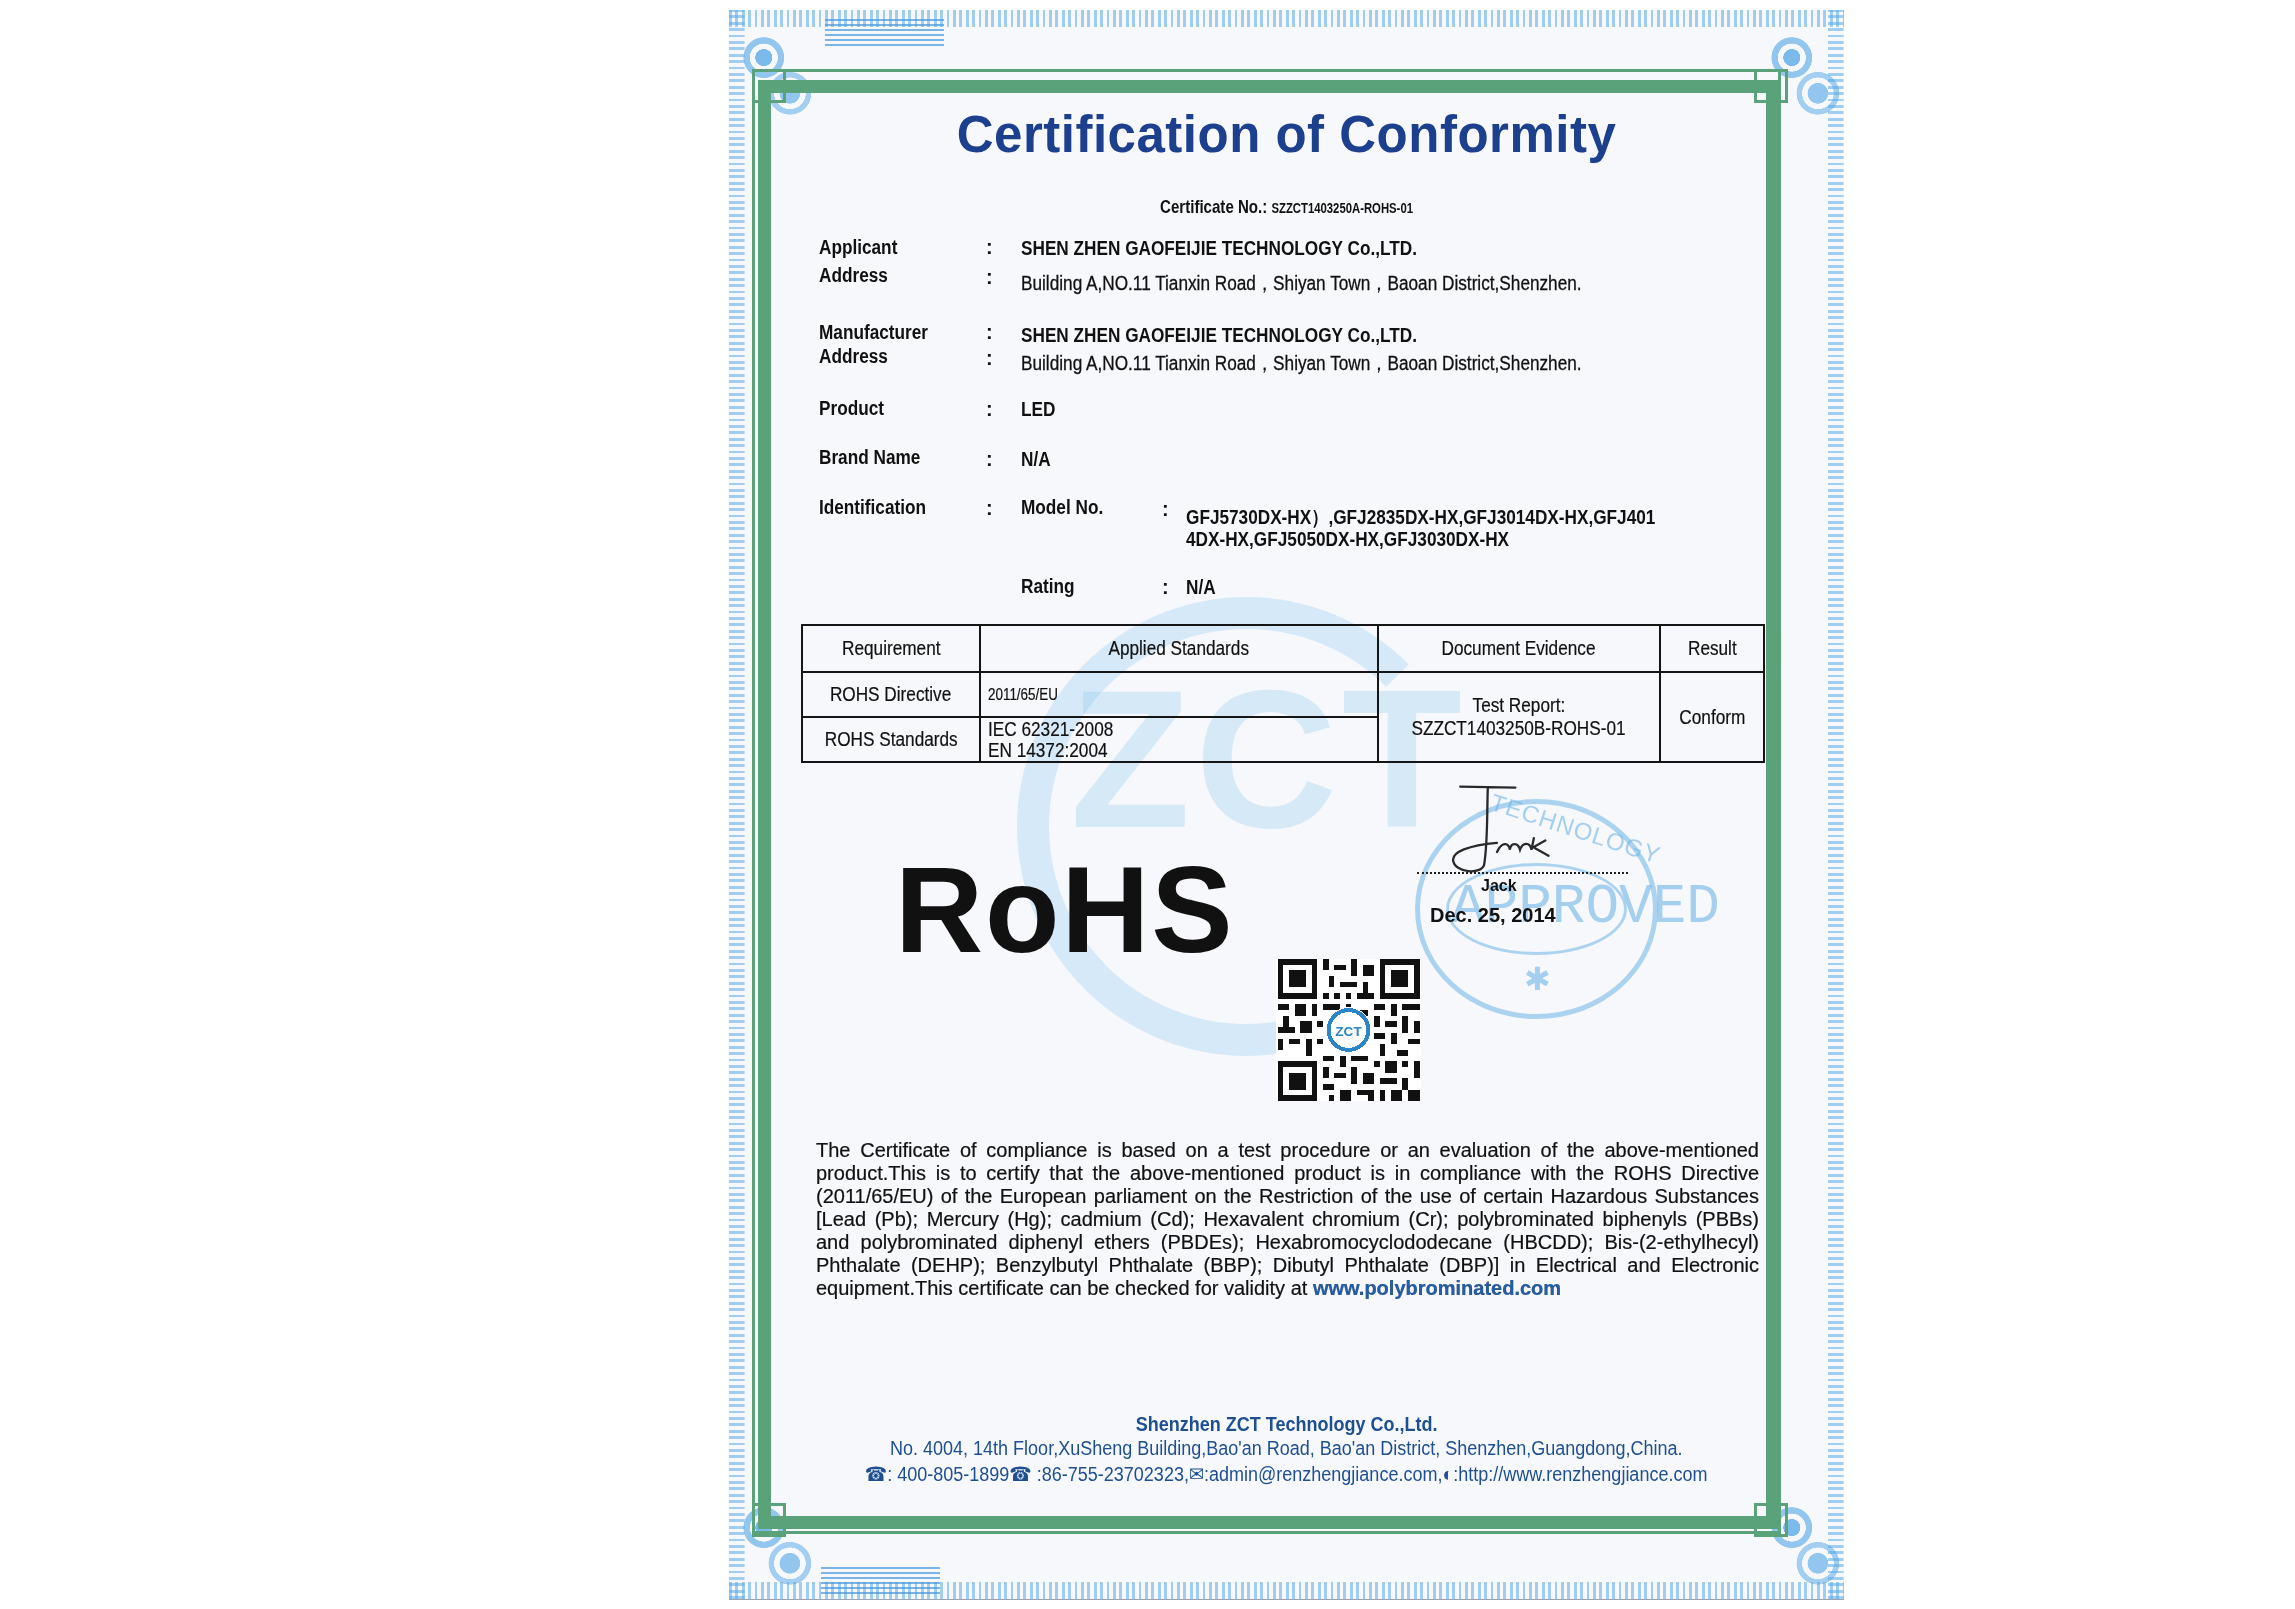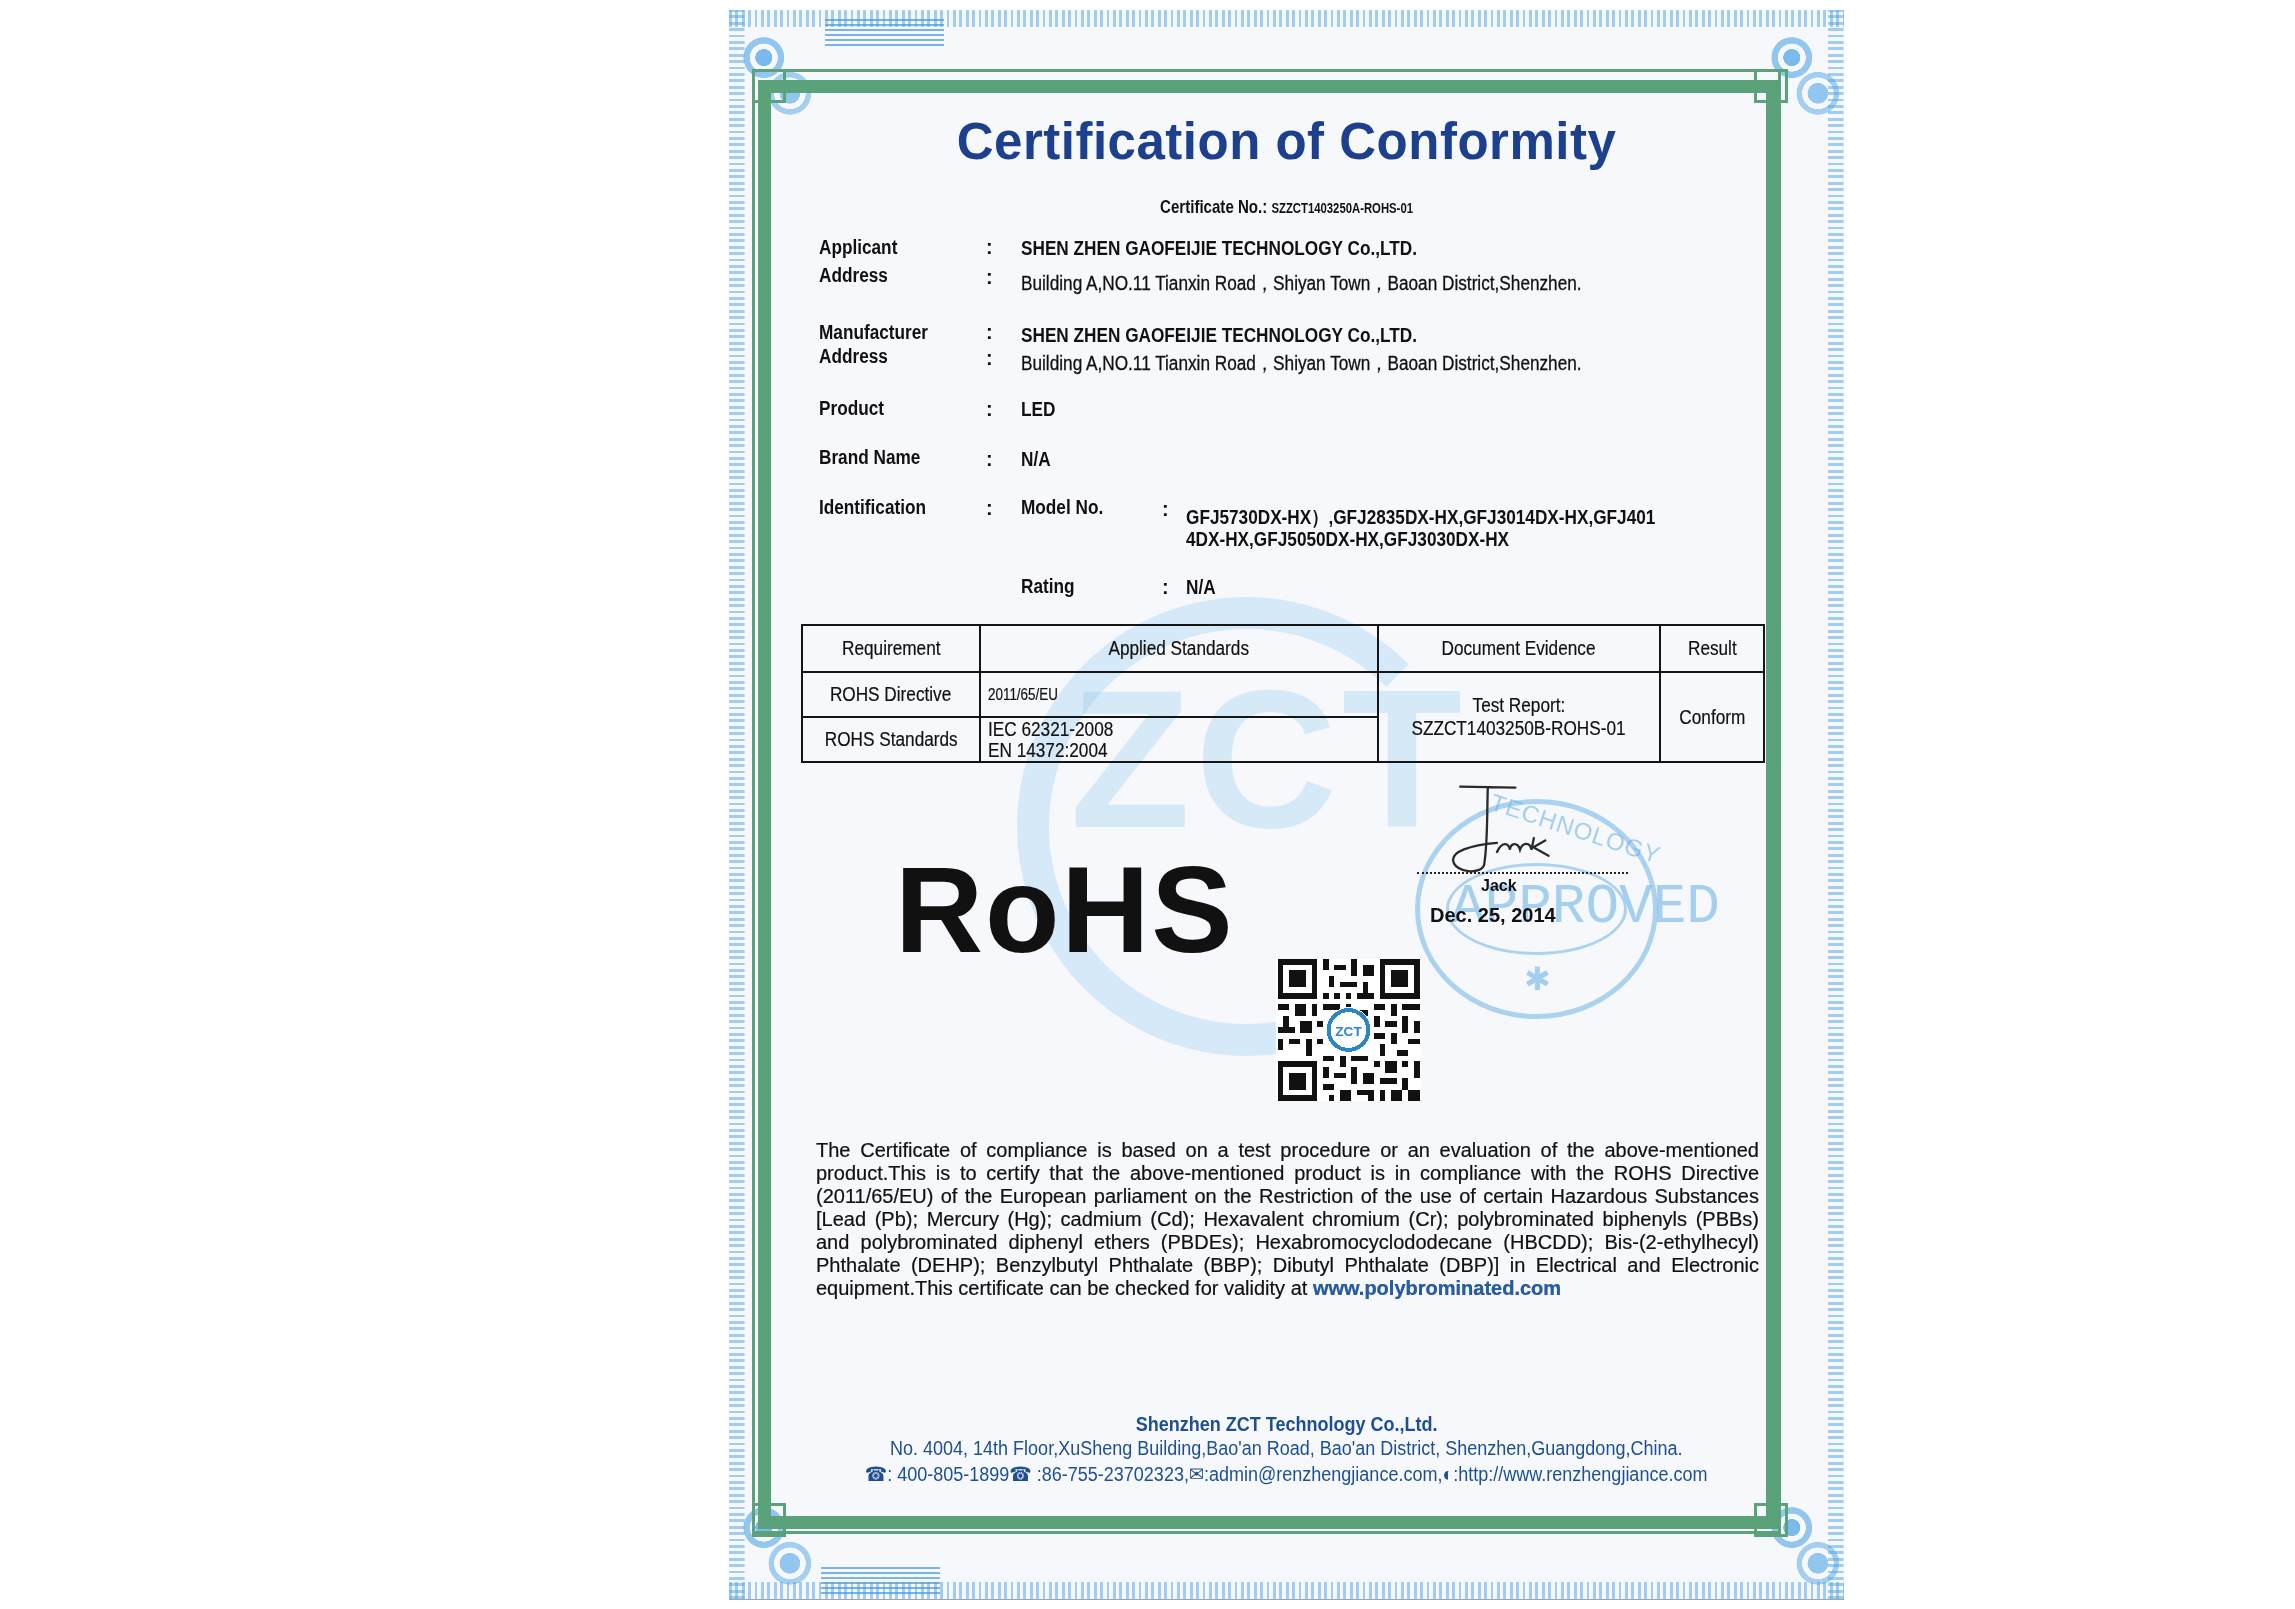--- a/index.html
+++ b/index.html
@@ -44,21 +44,21 @@
     border: 32px solid rgba(130,195,235,0.28);
     border-right-color: transparent;
     box-sizing: border-box;
   }
   .watermark-text {
     position: absolute; left: 1070px; top: 661px; font-size: 197px; font-weight: bold;
     color: rgba(130,195,235,0.28); letter-spacing: 4.6px; line-height: 1;
   }
 
   .title {
-    position: absolute; left: 729px; width: 1115px; top: 112px; text-align: center;
+    position: absolute; left: 729px; width: 1115px; top: 105px; text-align: center;
     font-size: 51px; font-weight: bold; color: #1c3f8e; letter-spacing: 0.5px;
   }
   .cert-no {
     position: absolute; left: 729px; width: 1115px; top: 196px; text-align: center;
     font-size: 18.4px; font-weight: bold; transform: scaleX(0.82);
   }
   .cert-no .num { font-size: 13.8px; }
   .lbl { position: absolute; left: 819px; font-weight: bold; font-size: 20px; transform-origin: left top; transform: scaleX(0.86); white-space: nowrap; }
   .colon { position: absolute; left: 986px; font-weight: bold; font-size: 20px; }
   .val { position: absolute; left: 1021px; font-size: 20px; transform-origin: left top; transform: scaleX(0.86); white-space: nowrap; }

